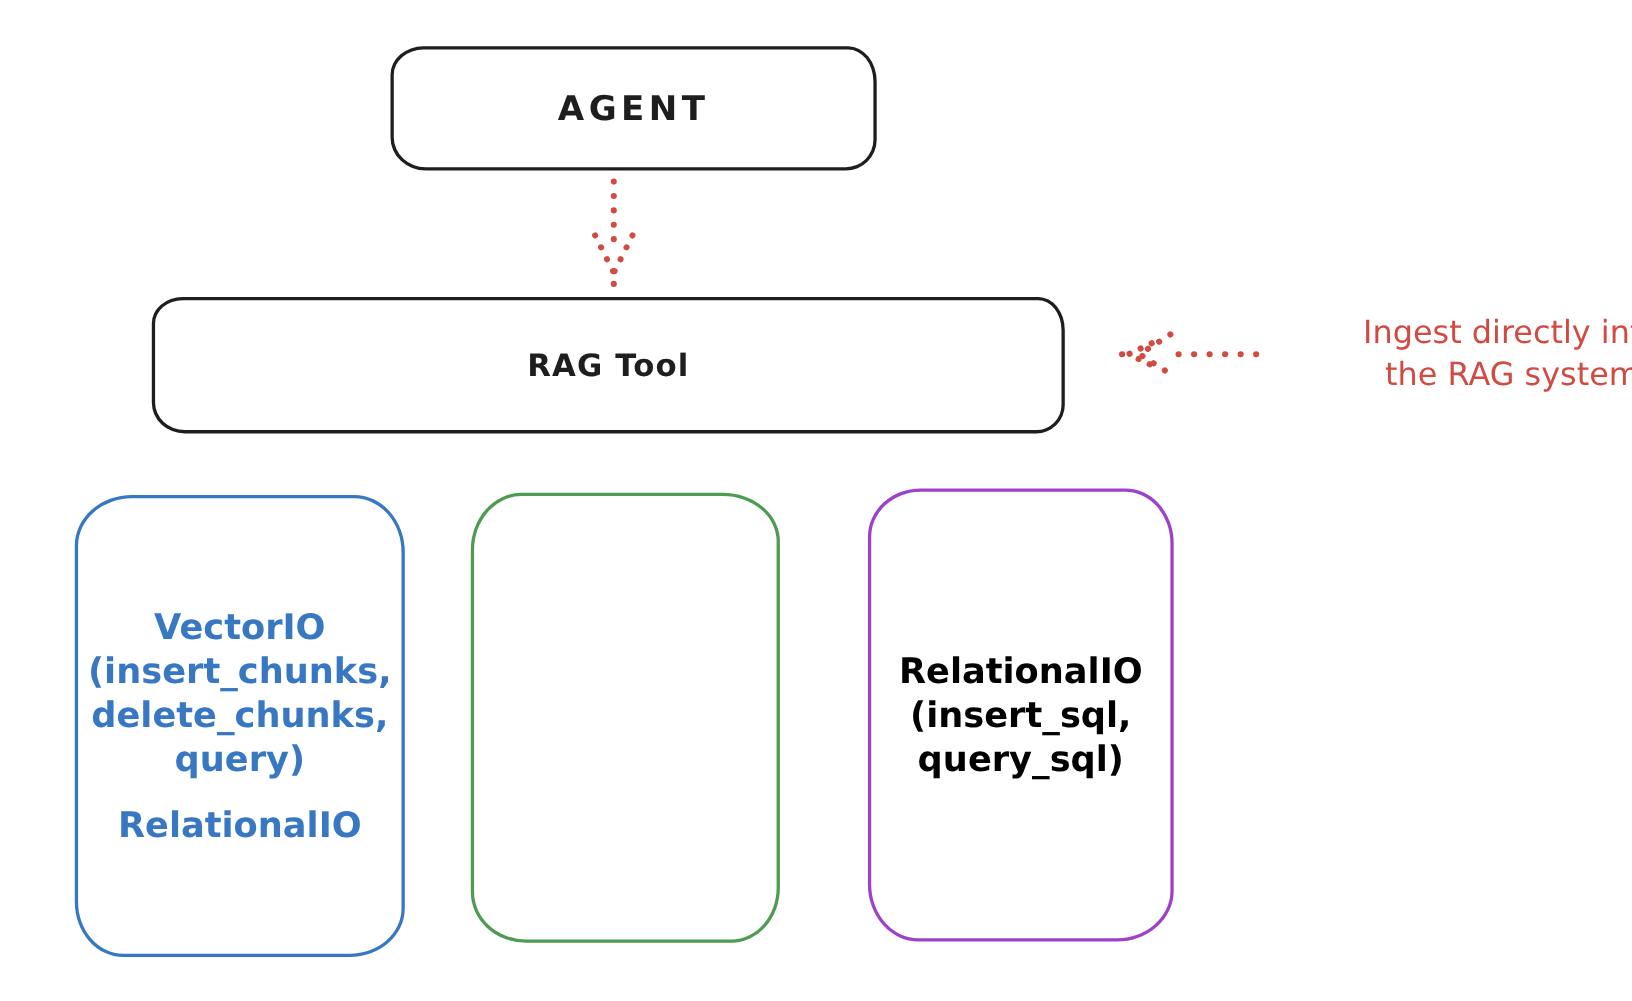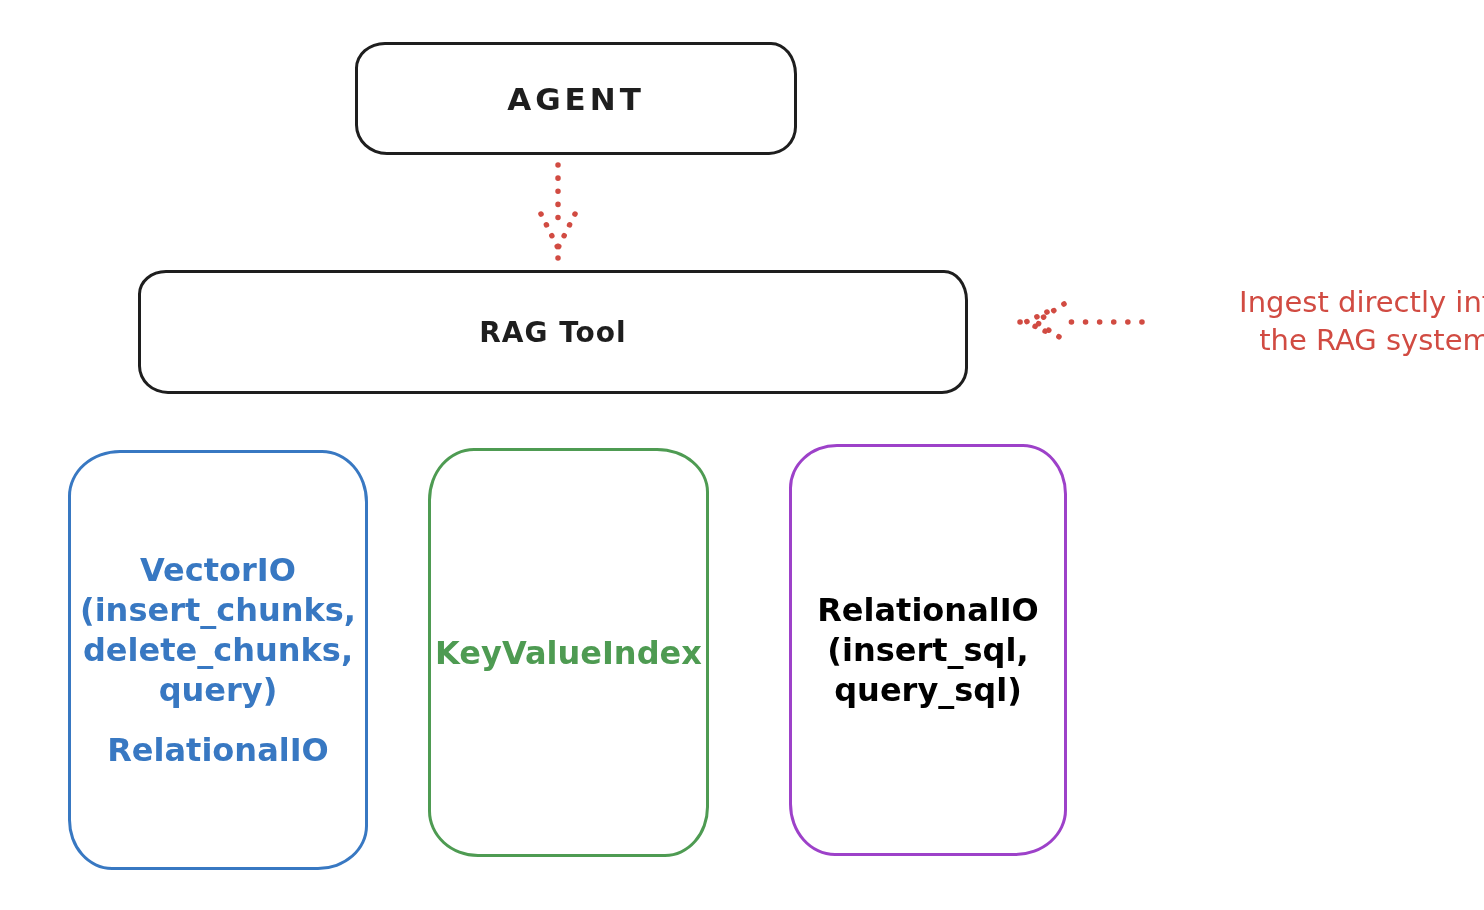--- a/index.html
+++ b/index.html
@@ -144,21 +144,20 @@
 
   <div class="backend" id="backend-vector">
     <div class="title">VectorIO
 (insert_chunks,
 delete_chunks,
 query)</div>
     <div class="subtitle">RelationalIO</div>
   </div>
 
   <div class="backend" id="backend-keyvalue">
-    <div class="subtitle">KeyValueIndex</div>
   </div>
 
   <div class="backend" id="backend-relational">
     <div class="title">RelationalIO
 (insert_sql,
 query_sql)</div>
   </div>
 
 </div>
 

